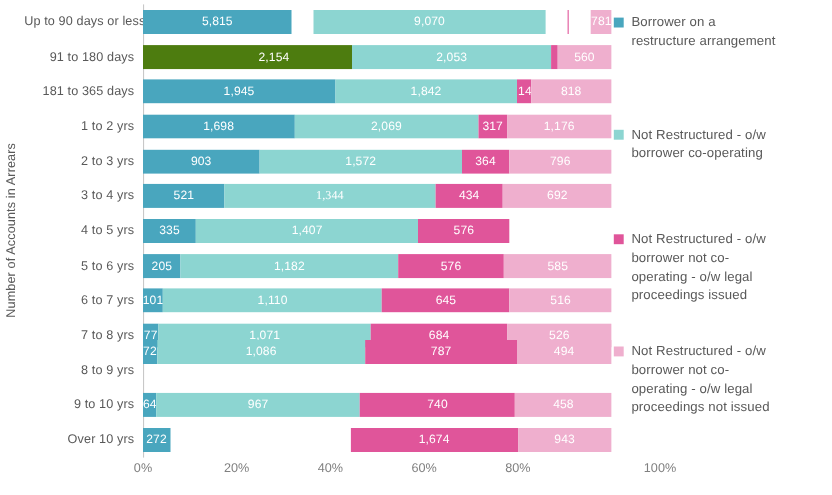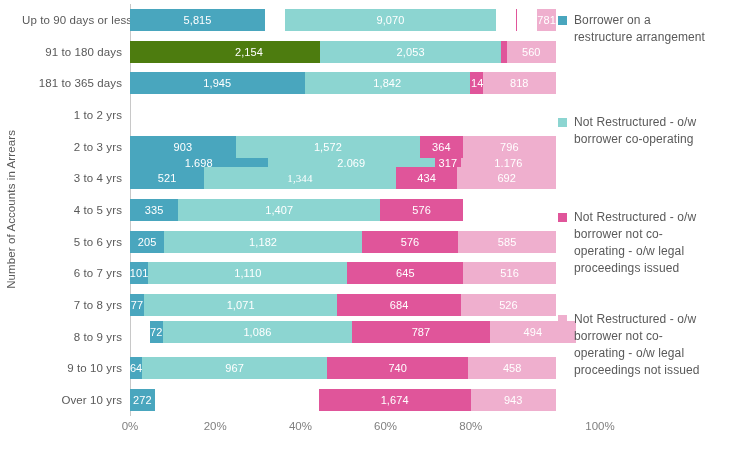--- a/index.html
+++ b/index.html
@@ -241,21 +241,21 @@
           <div class="seg" style="width: 38.8198%; background: rgb(140, 213, 209);">
             <span class="seg-label">1,842</span>
           </div>
           <div class="seg" style="width: 2.95047%; background: rgb(224, 85, 154); justify-content: flex-start;">
             <span class="seg-label" style="padding-left: 1px;">140</span>
           </div>
           <div class="seg" style="width: 17.2392%; background: rgb(239, 175, 206);">
             <span class="seg-label">818</span>
           </div>
         </div>
-        <div class="bar" style="top: 99.9231px; margin-top: 48px;">
+        <div class="bar" style="top: 99.9231px;">
           <div class="seg" style="width: 32.2814%; background: rgb(73, 166, 190);">
             <span class="seg-label">1,698</span>
           </div>
           <div class="seg" style="width: 39.3346%; background: rgb(140, 213, 209);">
             <span class="seg-label">2,069</span>
           </div>
           <div class="seg" style="width: 6.02662%; background: rgb(224, 85, 154);">
             <span class="seg-label">317</span>
           </div>
           <div class="seg" style="width: 22.3574%; background: rgb(239, 175, 206);">
@@ -339,21 +339,21 @@
           <div class="seg" style="width: 45.4198%; background: rgb(140, 213, 209);">
             <span class="seg-label">1,071</span>
           </div>
           <div class="seg" style="width: 29.0076%; background: rgb(224, 85, 154);">
             <span class="seg-label">684</span>
           </div>
           <div class="seg" style="width: 22.307%; background: rgb(239, 175, 206);">
             <span class="seg-label">526</span>
           </div>
         </div>
-        <div class="bar" style="top: 317px; margin-left: 20px;">
+        <div class="bar" style="top: 305px;">
           <div class="seg" style="width: 2.95203%; background: rgb(73, 166, 190);">
             <span class="seg-label">72</span>
           </div>
           <div class="seg" style="width: 44.5264%; background: rgb(140, 213, 209);">
             <span class="seg-label">1,086</span>
           </div>
           <div class="seg" style="width: 32.2673%; background: rgb(224, 85, 154);">
             <span class="seg-label">787</span>
           </div>
           <div class="seg" style="width: 20.2542%; background: rgb(239, 175, 206);">

